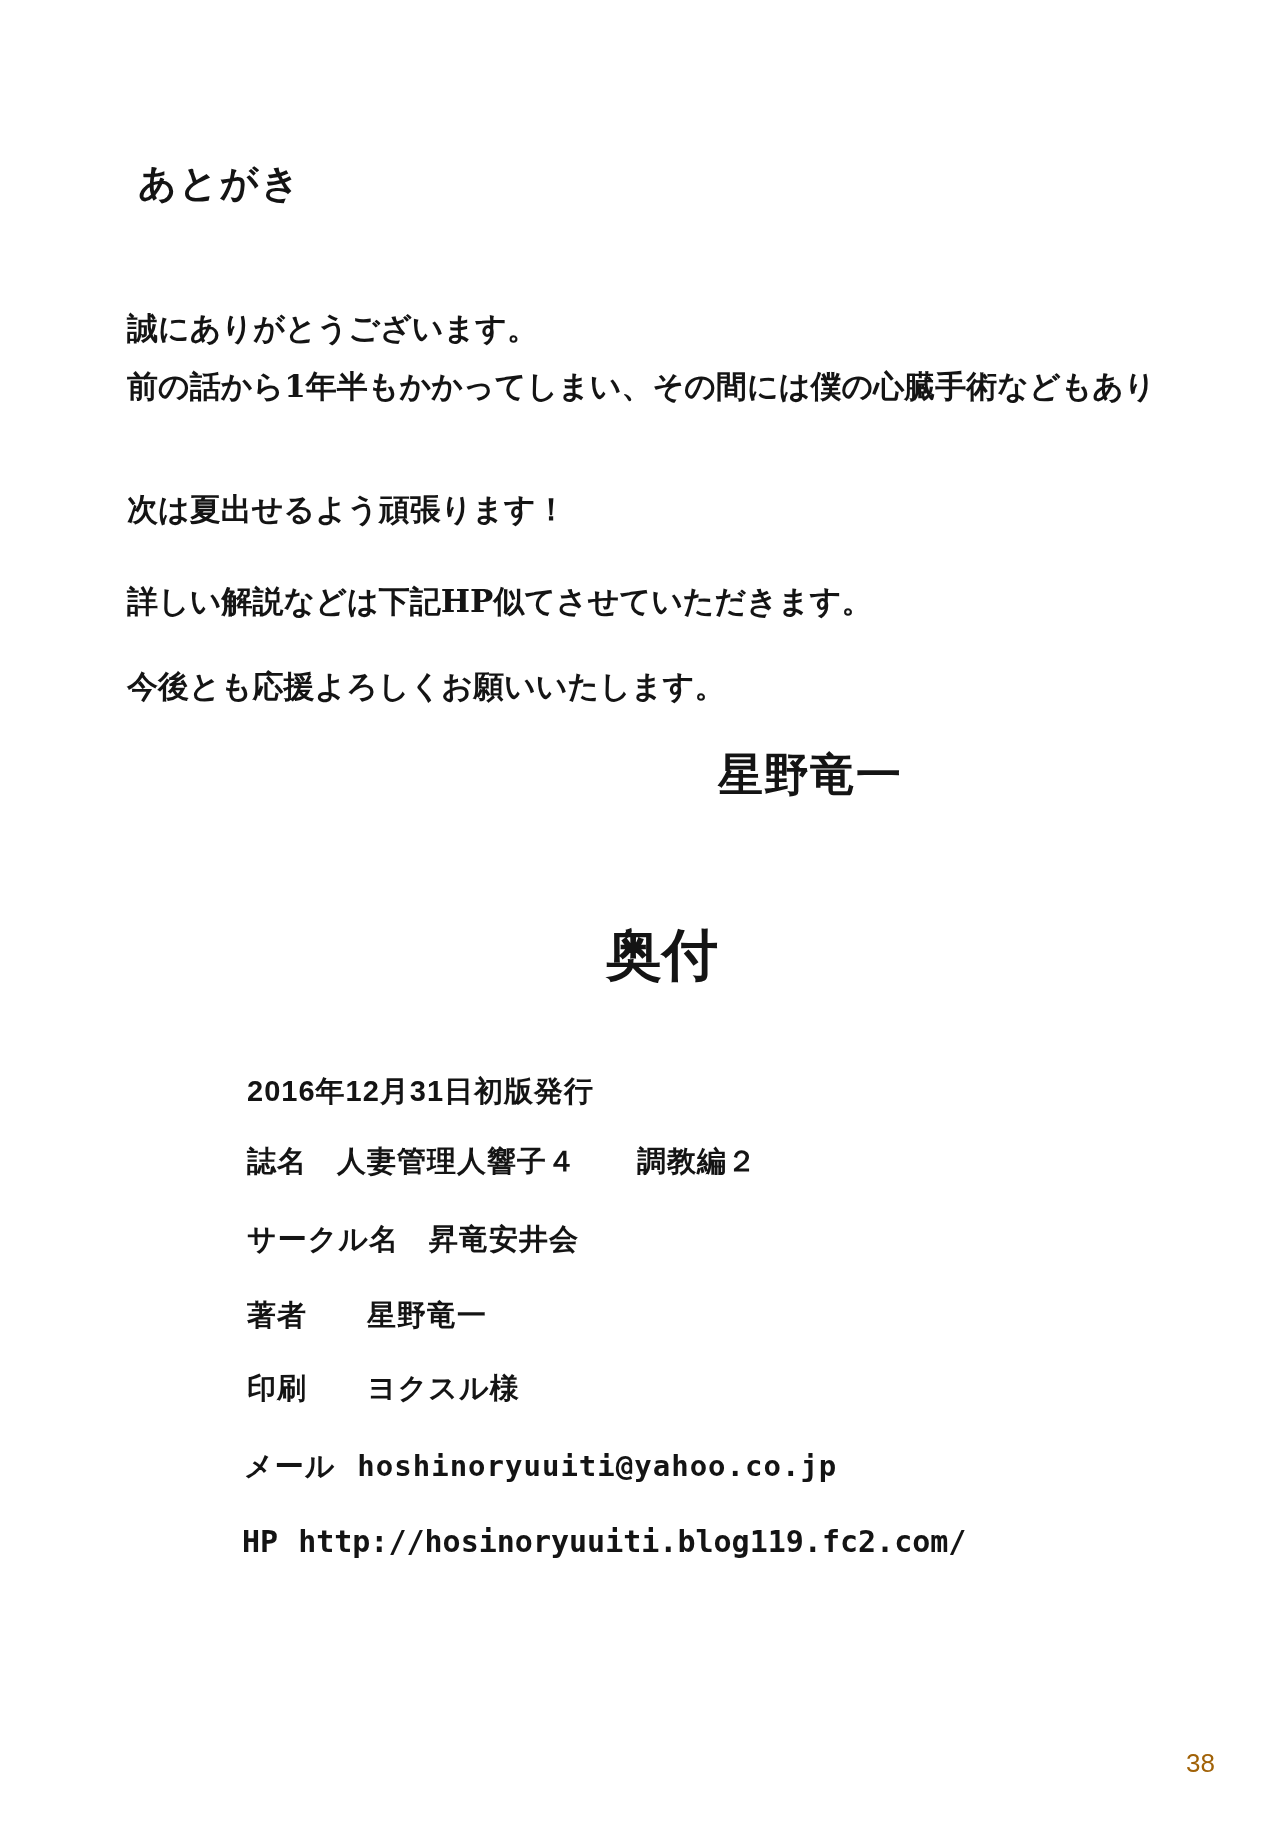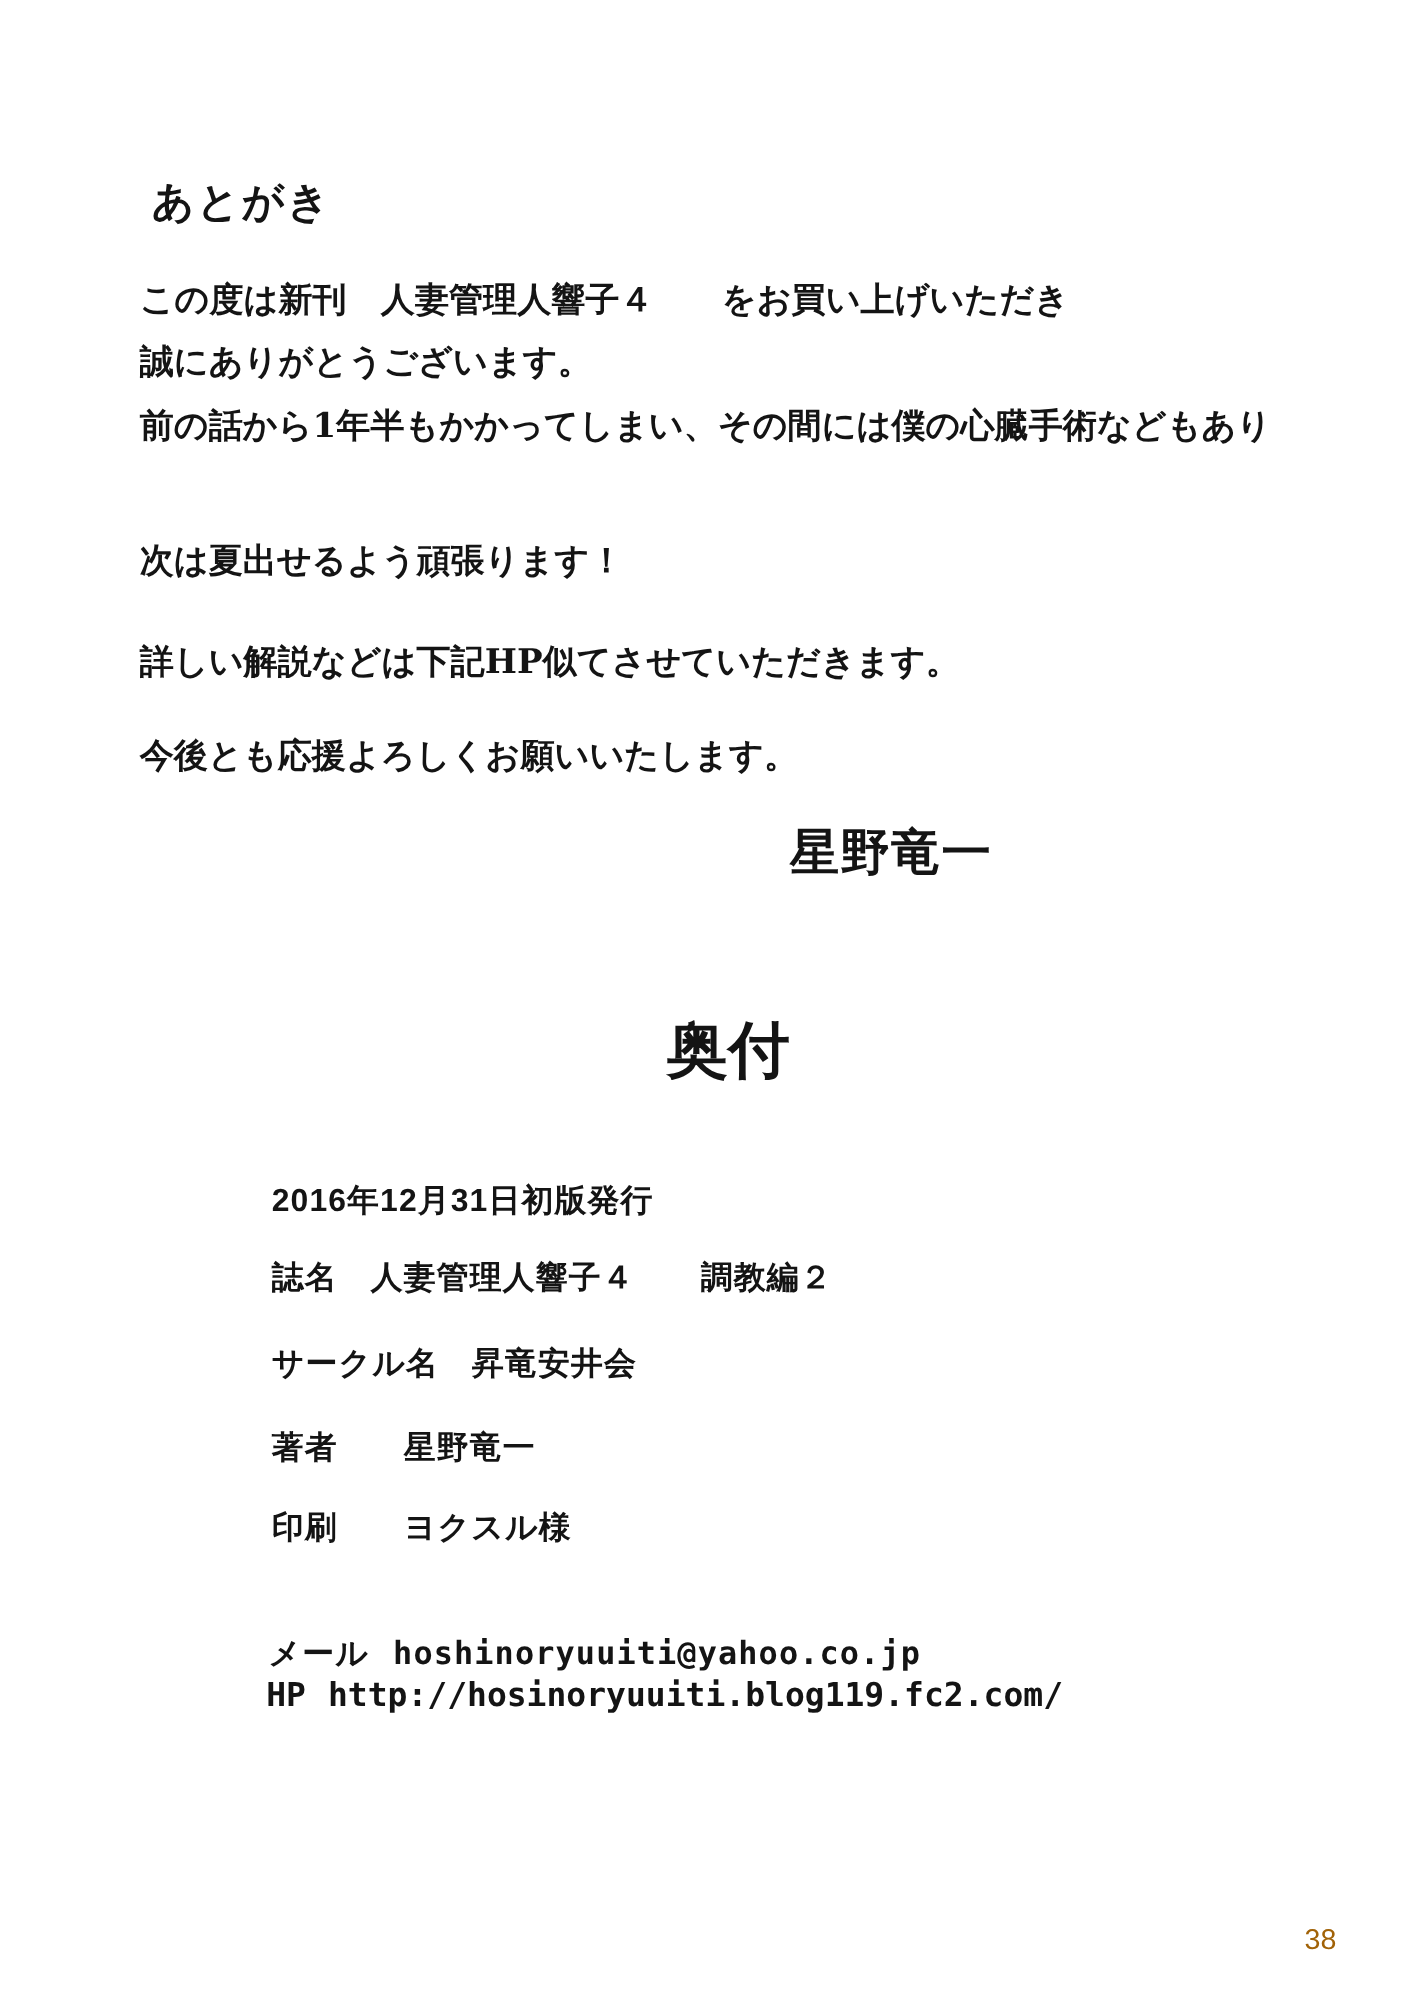--- a/index.html
+++ b/index.html
@@ -81,21 +81,20 @@
     left: 244px;
     top: 1447px;
     display: flex;
     align-items: baseline;
     white-space: pre;
   }
   .mail-label {
     font-size: 29px;
     font-weight: bold;
     letter-spacing: 1px;
-    margin-top: 37px;
   }
   .mail-value {
     font-family: "DejaVu Sans Mono", monospace;
     font-size: 29px;
     font-weight: bold;
     margin-left: 22px;
     letter-spacing: 1px;
   }
   .hp-row {
     position: absolute;
@@ -127,21 +126,20 @@
     color: #a16207;
   }
 </style>
 </head>
 <body>
 
 <div class="page">
 
   <div class="afterword-title">あとがき</div>
 
-  <div class="aw-line aw-0">この度は新刊　人妻管理人響子４　　をお買い上げいただき</div>
   <div class="aw-line aw-1">誠にありがとうございます。</div>
   <div class="aw-line aw-2">前の話から1年半もかかってしまい、その間には僕の心臓手術などもあり</div>
   <div class="aw-line aw-5">詳しい解説などは下記HP似てさせていただきます。</div>
   <div class="aw-line aw-4">次は夏出せるよう頑張ります！</div>
   <div class="aw-line aw-6">今後とも応援よろしくお願いいたします。</div>
 
   <div class="signature">星野竜一</div>
 
   <div class="colophon-title">奥付</div>
 

